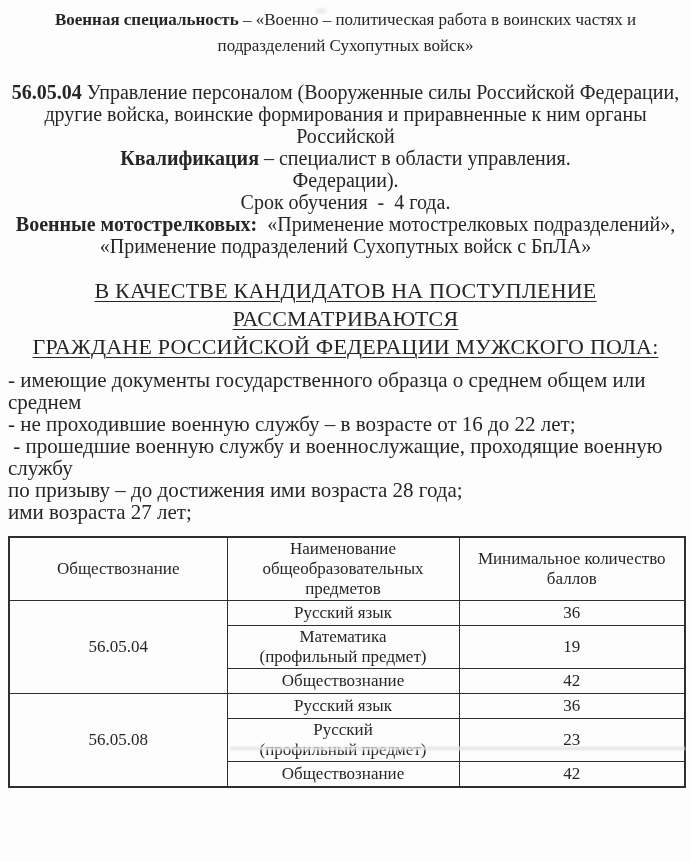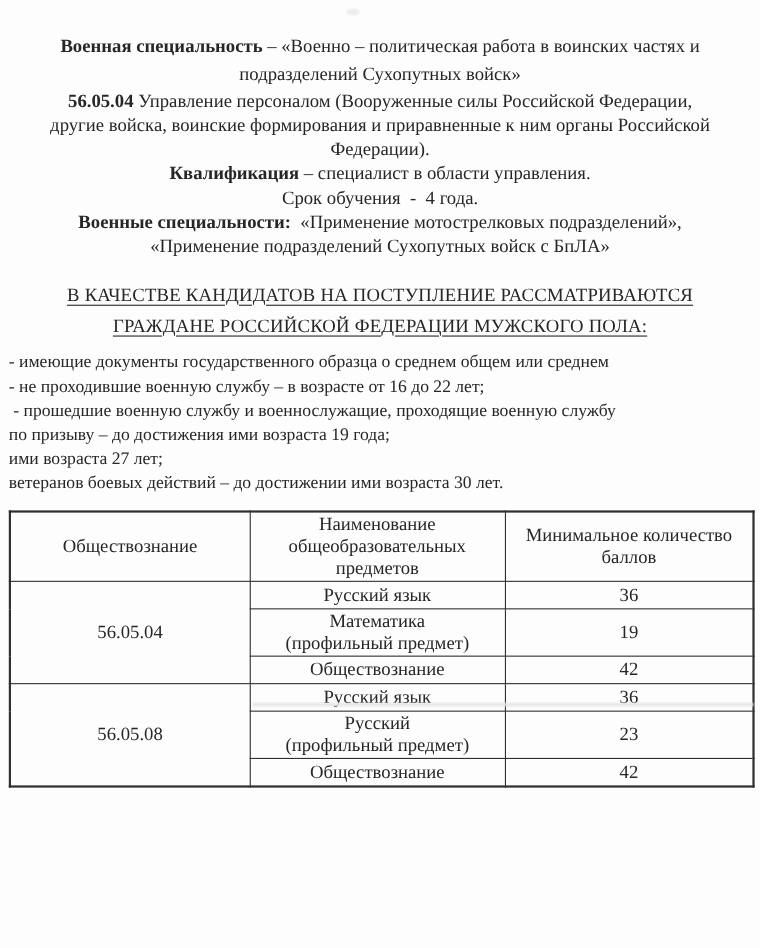--- a/index.html
+++ b/index.html
@@ -3,33 +3,33 @@
 <meta charset="utf-8">
 <style>
   * { margin:0; padding:0; box-sizing:border-box; }
   html, body { width:691px; height:862px; overflow:hidden; }
   body {
     background: var(--bg, #fdfdfd);
     color: var(--ink, #262626);
     font-family: "Liberation Serif", "DejaVu Serif", serif;
     position: relative;
   }
-  .page { padding: 29px 8px 0 8px; position: relative; width:691px; height:642px; }
+  .page { padding: 7px 8px 0 8px; position: relative; width:691px; height:750px; }
 
   .center { text-align: center; }
 
   .intro { font-size: 17px; line-height: 26px; }
   .intro b, .program b { font-weight: 700; }
 
-  .program { margin-top: 0; font-size: 17px; line-height: 22px; }
+  .program { margin-top: 22px; font-size: 20px; line-height: 22px; }
 
-  .heading { margin-top: 20px; font-size: 17px; line-height: 28px; text-align: center; letter-spacing: .2px; }
+  .heading { margin-top: 20px; font-size: 22px; line-height: 28px; text-align: center; letter-spacing: .2px; }
   .heading .u { text-decoration: underline; text-underline-offset: 3px; text-decoration-thickness: 1px; }
 
-  .bullets { margin-top: 8px; font-size: 16px; line-height: 22px; text-align: left; }
+  .bullets { margin-top: 8px; font-size: 21px; line-height: 22px; text-align: left; }
 
   .scores-heading { margin-top: 13px; }
 
   table.scores {
     margin-top: 13px;
     border-collapse: collapse;
     width: 676px;
     font-size: 17px;
     table-layout: fixed;
     border: 2px solid var(--border, #2f2f2f);
@@ -68,48 +68,47 @@
   <div class="artifact"></div>
 
   <section class="intro center">
     <div><b>Военная специальность</b><span> – «Военно – политическая работа в воинских частях и</span></div>
     <div>подразделений Сухопутных войск»</div>
   </section>
 
   <section class="program center">
     <div><b>56.05.04</b><span> Управление персоналом (Вооруженные силы Российской Федерации,</span></div>
     <div>другие войска, воинские формирования и приравненные к ним органы Российской</div>
+    <div><b>Квалификация</b><span> – специалист в области управления.</span></div>
     <div>Федерации).</div>
-    <div><b>Квалификация</b><span> – специалист в области управления.</span></div>
     <div>Срок обучения&nbsp; -&nbsp; 4 года.</div>
-    <div><b>Военные специальности:</b><span>&nbsp; «Применение мотострелковых подразделений»,</span></div>
+    <div><b>Военные мотострелковых:</b><span>&nbsp; «Применение мотострелковых подразделений»,</span></div>
     <div>«Применение подразделений Сухопутных войск с БпЛА»</div>
   </section>
 
   <section class="heading">
     <div><span class="u">В КАЧЕСТВЕ КАНДИДАТОВ НА ПОСТУПЛЕНИЕ РАССМАТРИВАЮТСЯ</span></div>
     <div><span class="u">ГРАЖДАНЕ РОССИЙСКОЙ ФЕДЕРАЦИИ МУЖСКОГО ПОЛА:</span></div>
   </section>
 
   <section class="bullets">
     <div>
       <div>- имеющие документы государственного образца о среднем общем или среднем</div>
     </div>
     <div>
       <div>- не проходившие военную службу – в возрасте от 16 до 22 лет;</div>
     </div>
     <div>
       <div>&nbsp;- прошедшие военную службу и военнослужащие, проходящие военную службу</div>
-      <div>по призыву – до достижения ими возраста 19 года;</div>
+      <div>по призыву – до достижения ими возраста 28 года;</div>
     </div>
     <div>
       <div>ими возраста 27 лет;</div>
     </div>
     <div>
-      <div>ветеранов боевых действий – до достижении ими возраста 30 лет.</div>
     </div>
   </section>
 
 
   <table class="scores">
     <colgroup>
         <col class="c1">
         <col class="c2">
         <col class="c3">
       </colgroup>

